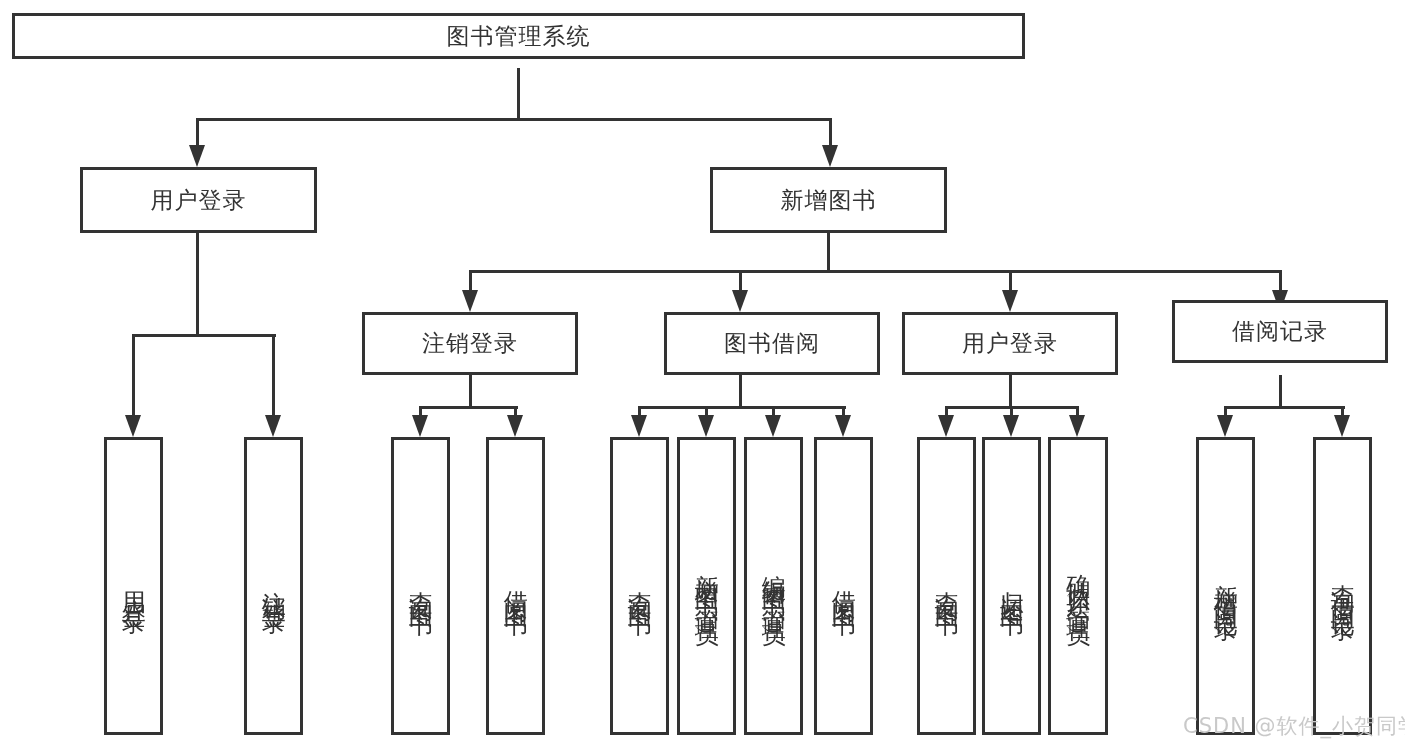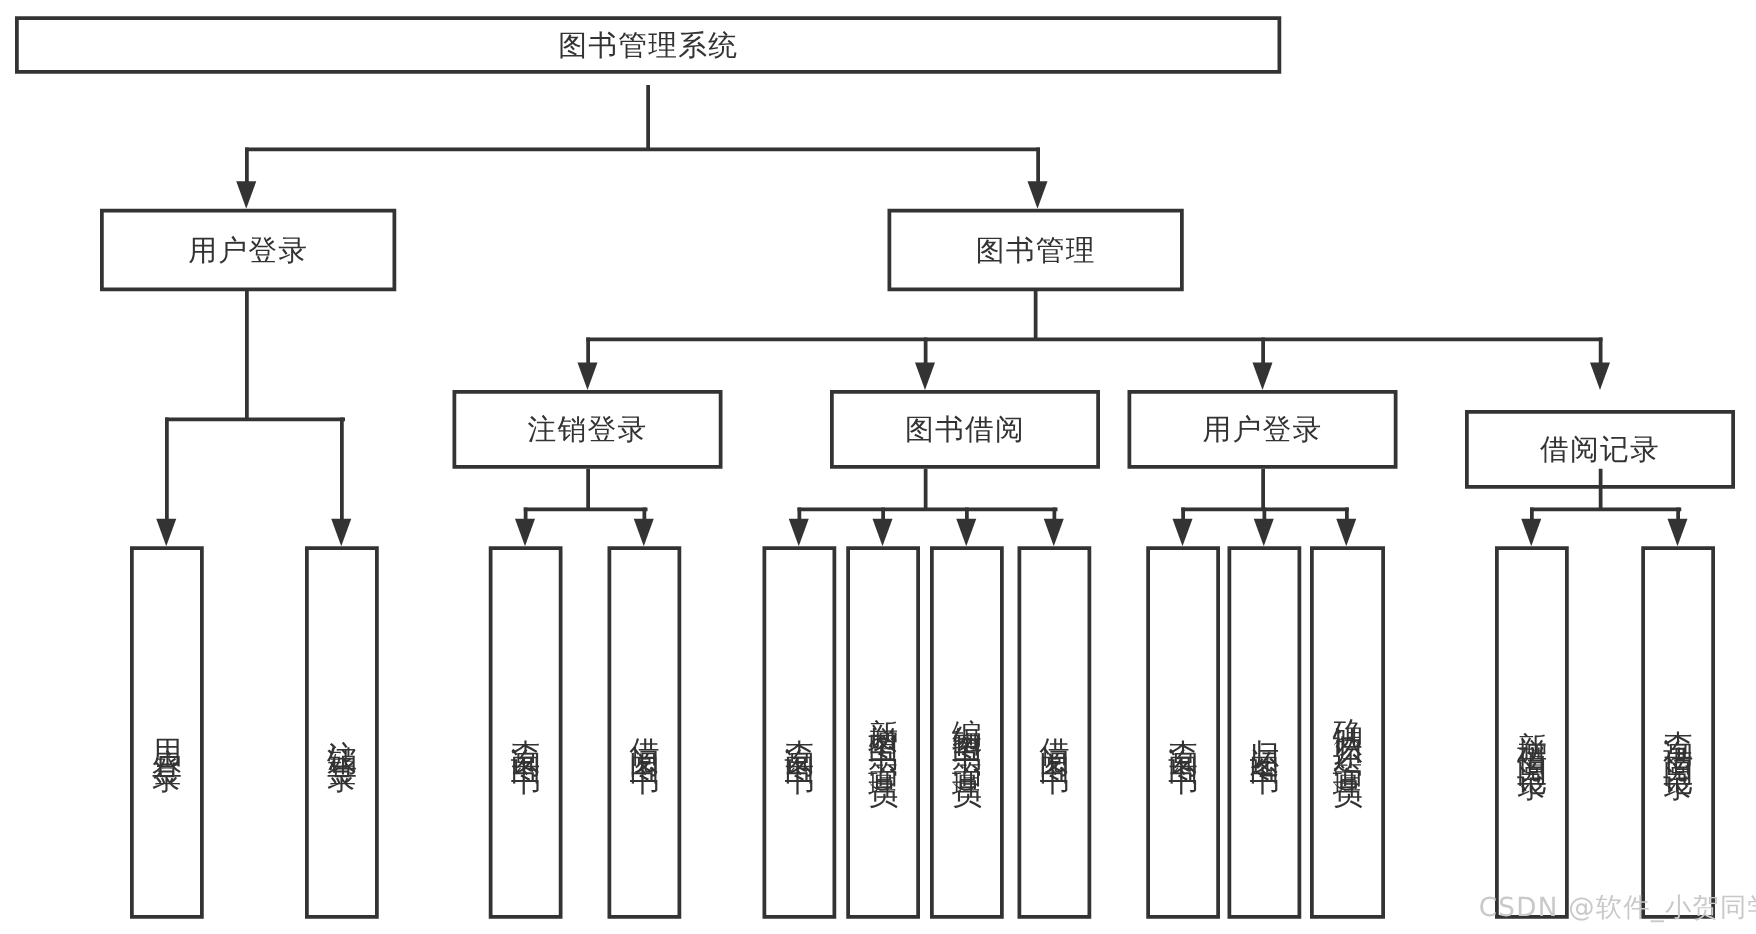--- a/index.html
+++ b/index.html
@@ -30,21 +30,21 @@
   <div class="hl" style="left:196px;top:118px;width:636px"></div>
   <div class="vl" style="left:196px;top:118px;height:30px"></div>
   <div class="ah" style="left:189px;top:145px"></div>
   <div class="vl" style="left:829px;top:118px;height:30px"></div>
   <div class="ah" style="left:822px;top:145px"></div>
 
   <div class="box hbox" style="left:80px;top:167px;width:237px;height:66px">
     <span>用户登录</span>
   </div>
   <div class="box hbox" style="left:710px;top:167px;width:237px;height:66px">
-    <span>图书管理</span>
+    <span>新增图书</span>
   </div>
 
   <div class="vl" style="left:196px;top:232px;height:104px"></div>
   <div class="hl" style="left:132px;top:334px;width:144px"></div>
   <div class="vl" style="left:132px;top:334px;height:82px"></div>
   <div class="ah" style="left:125px;top:415px"></div>
   <div class="vl" style="left:272px;top:334px;height:82px"></div>
   <div class="ah" style="left:265px;top:415px"></div>
 
   <div class="vl" style="left:827px;top:232px;height:40px"></div>
@@ -60,21 +60,21 @@
 
   <div class="box hbox" style="left:362px;top:312px;width:216px;height:63px">
     <span>注销登录</span>
   </div>
   <div class="box hbox" style="left:664px;top:312px;width:216px;height:63px">
     <span>图书借阅</span>
   </div>
   <div class="box hbox" style="left:902px;top:312px;width:216px;height:63px">
     <span>用户登录</span>
   </div>
-  <div class="box hbox" style="left:1172px;top:328px;width:216px;height:63px">
+  <div class="box hbox" style="left:1172px;top:300px;width:216px;height:63px">
     <span>借阅记录</span>
   </div>
 
   <div class="vl" style="left:469px;top:375px;height:33px"></div>
   <div class="hl" style="left:419px;top:406px;width:99px"></div>
   <div class="vl" style="left:419px;top:406px;height:11px"></div>
   <div class="ah" style="left:412px;top:415px"></div>
   <div class="vl" style="left:514px;top:406px;height:11px"></div>
   <div class="ah" style="left:507px;top:415px"></div>
 

